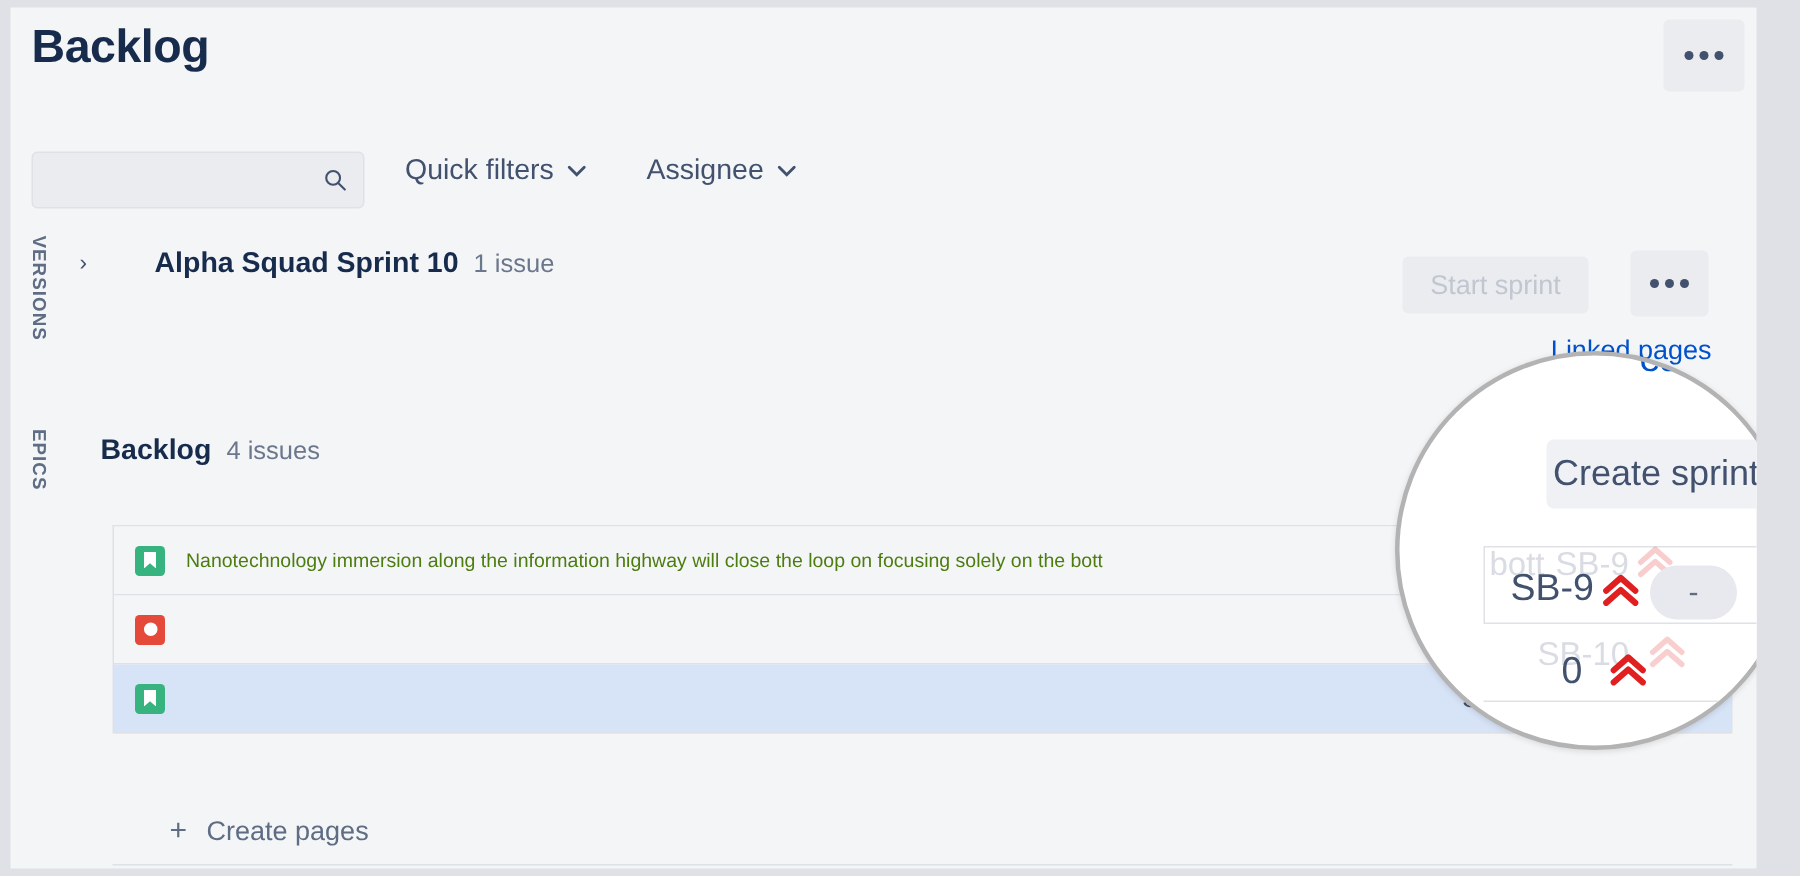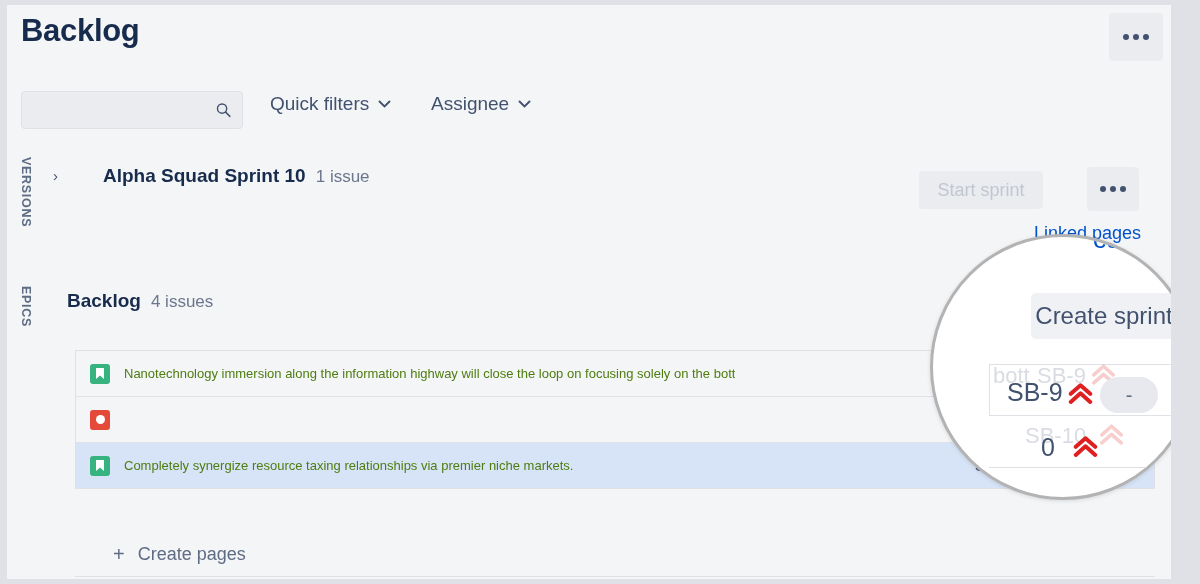--- a/index.html
+++ b/index.html
@@ -52,21 +52,21 @@
   }
   .more-btn .dot {
     width: 6px; height: 6px;
     border-radius: 50%;
     background: #42526e;
   }
 
   
   .toolbar {
     position: absolute;
-    left: 0; top: 78px;
+    left: 0; top: 88px;
     width: 100%;
     height: 56px;
   }
   .search-box {
     position: absolute;
     left: 14px; top: 8px;
     width: 222px; height: 38px;
     background: #ebecf0;
     border: 1px solid #dfe1e6;
     border-radius: 4px;
@@ -137,21 +137,21 @@
     color: #172b4d;
     margin-left: 35px;
   }
   .sprint-count {
     font-size: 17px;
     color: #6b778c;
   }
 
   .start-sprint-btn {
     position: absolute;
-    right: 128px; top: 166px;
+    right: 112px; top: 166px;
     width: 124px; height: 38px;
     background: #ebecf0;
     border-radius: 4px;
     display: flex;
     align-items: center;
     justify-content: center;
     font-size: 18px;
     color: #c1c7d0;
   }
   .sprint-more-btn {
@@ -480,21 +480,20 @@
           <path d="M2 14.2 L9 8 L16 14.2" stroke="#e02020" stroke-width="2.6" fill="none" stroke-linecap="round" stroke-linejoin="round"></path>
         </svg>
         <span class="avatar-pill ghost">-</span>
       </span>
     </div>
 
     <div class="issue-row selected">
       <span class="type-icon story">
           <i class="glyph-story"></i>
         </span>
-      <span class="issue-summary">Completely synergize resource taxing relationships via premier niche markets.</span>
       <span class="issue-right">
         <span class="issue-key">SB-12</span>
         <svg class="prio-icon" viewBox="0 0 18 17">
           <path d="M2 8.4 L9 2.2 L16 8.4" stroke="#e02020" stroke-width="2.6" fill="none" stroke-linecap="round" stroke-linejoin="round"></path>
           <path d="M2 14.2 L9 8 L16 14.2" stroke="#e02020" stroke-width="2.6" fill="none" stroke-linecap="round" stroke-linejoin="round"></path>
         </svg>
         <span class="avatar-pill">-</span>
       </span>
     </div>
   </div>

